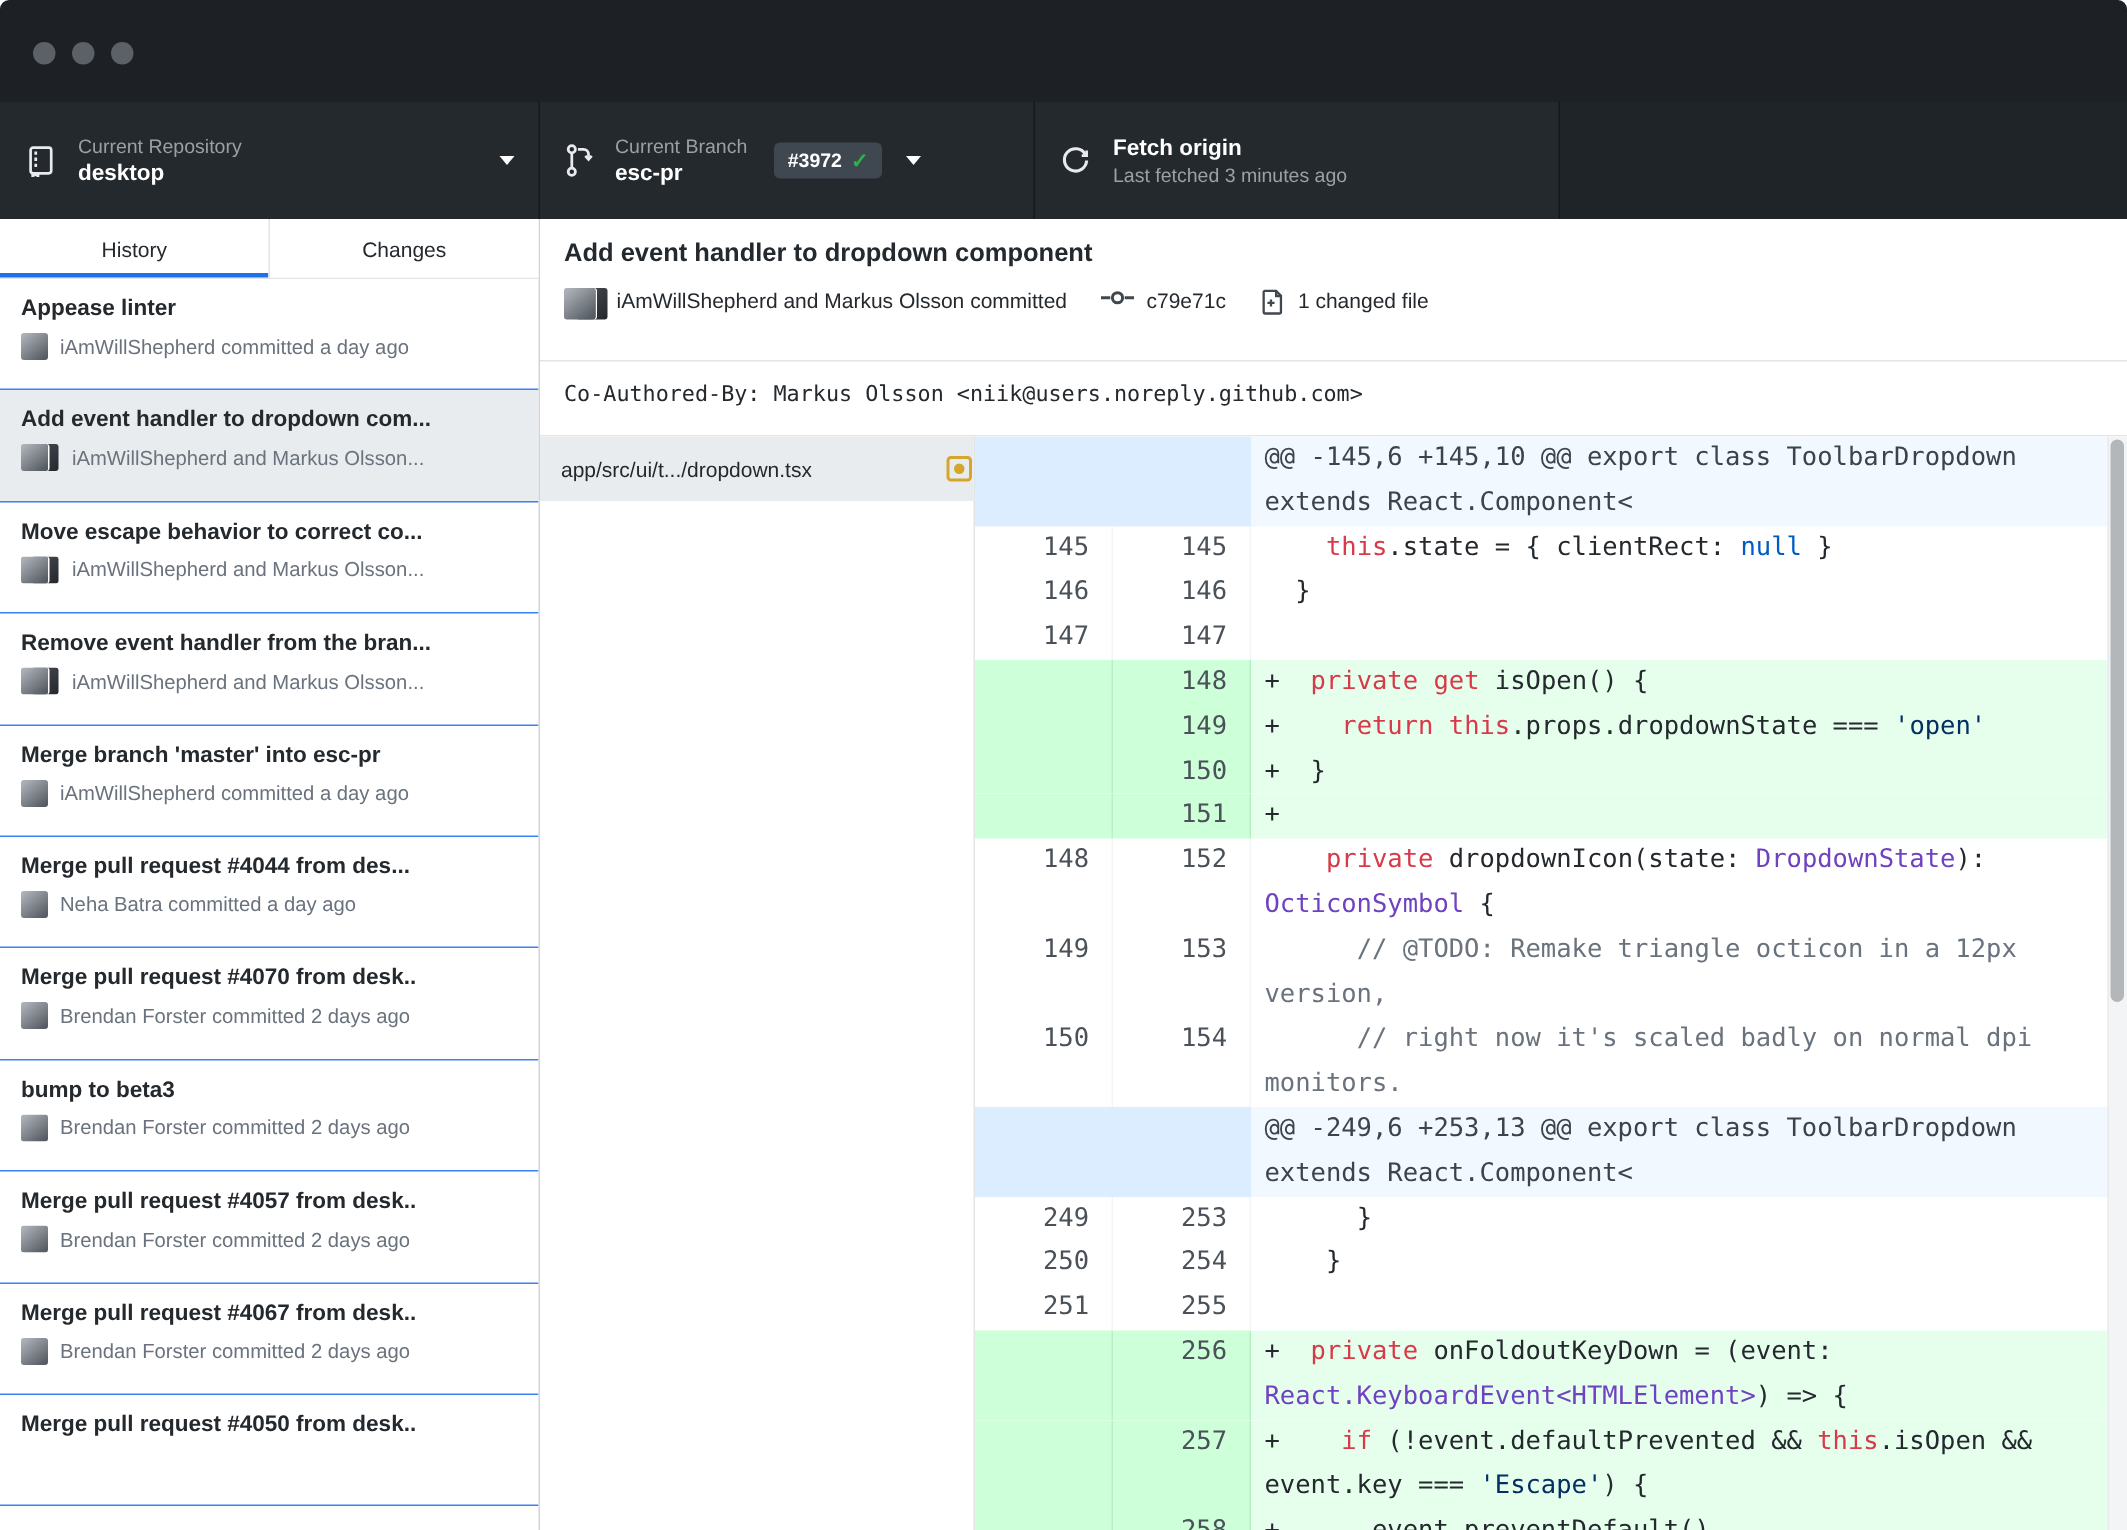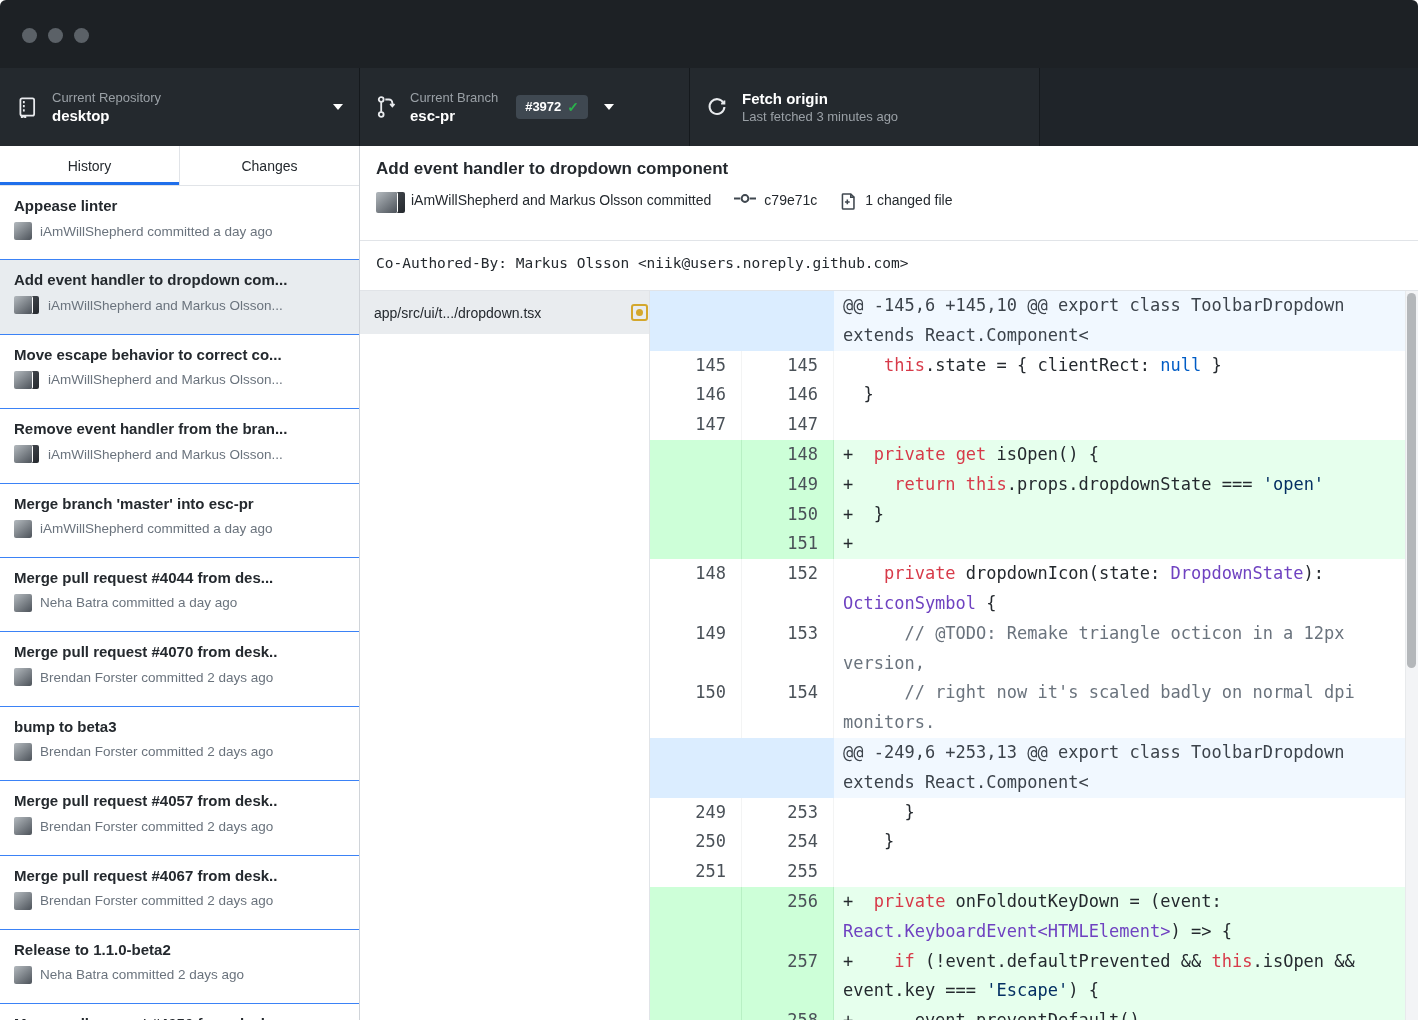--- a/index.html
+++ b/index.html
@@ -266,29 +266,20 @@
   <div class="commit-row">
     <div class="c-title">Merge pull request #4067 from desk..</div>
     <div class="c-byline">
       <span class="av-slot">
                 <span class="avatar av1"></span>
               </span>
       <span class="c-by-text">Brendan Forster committed 2 days ago</span>
     </div>
   </div>
 
-  <div class="commit-row">
-    <div class="c-title">Release to 1.1.0-beta2</div>
-    <div class="c-byline">
-      <span class="av-slot">
-                <span class="avatar av1"></span>
-              </span>
-      <span class="c-by-text">Neha Batra committed 2 days ago</span>
-    </div>
-  </div>
 
   <div class="commit-row">
     <div class="c-title">Merge pull request #4050 from desk..</div>
     <div class="c-byline">
 
       <span class="c-by-text"></span>
     </div>
   </div>
 </div>
     </div>

